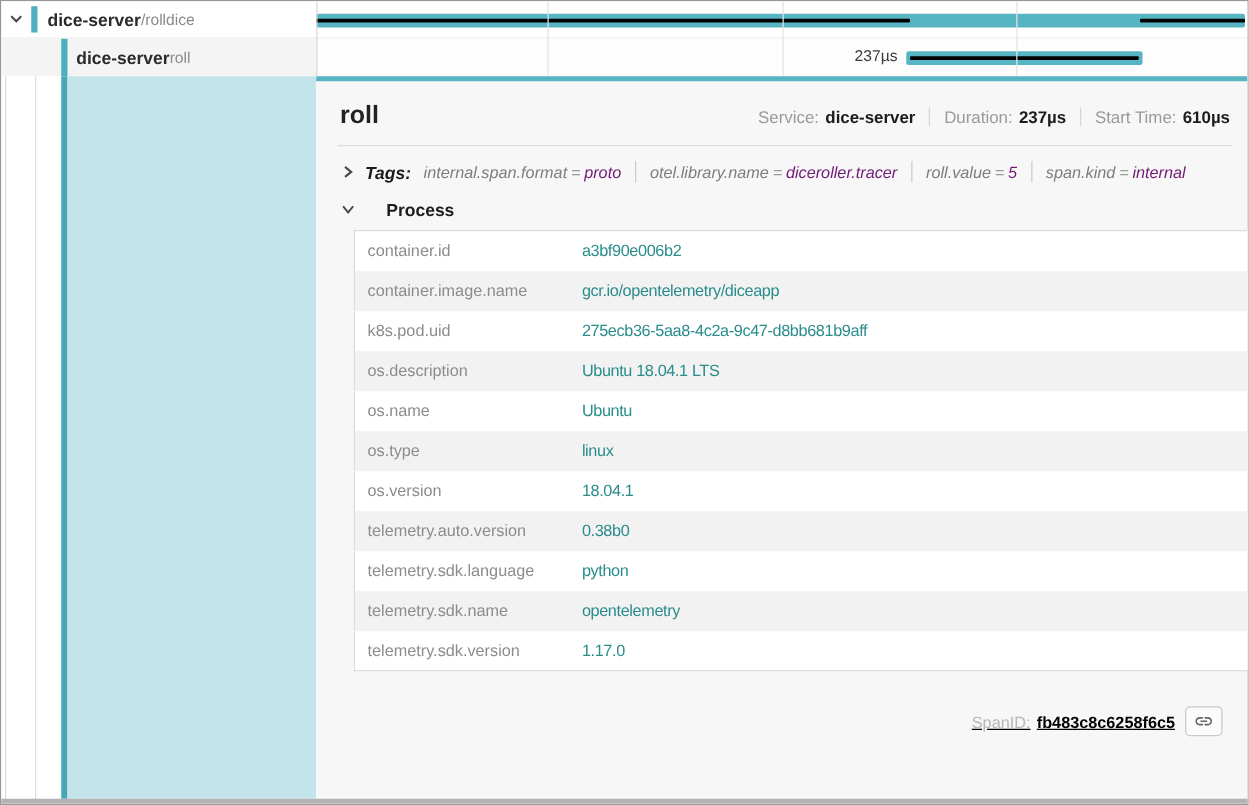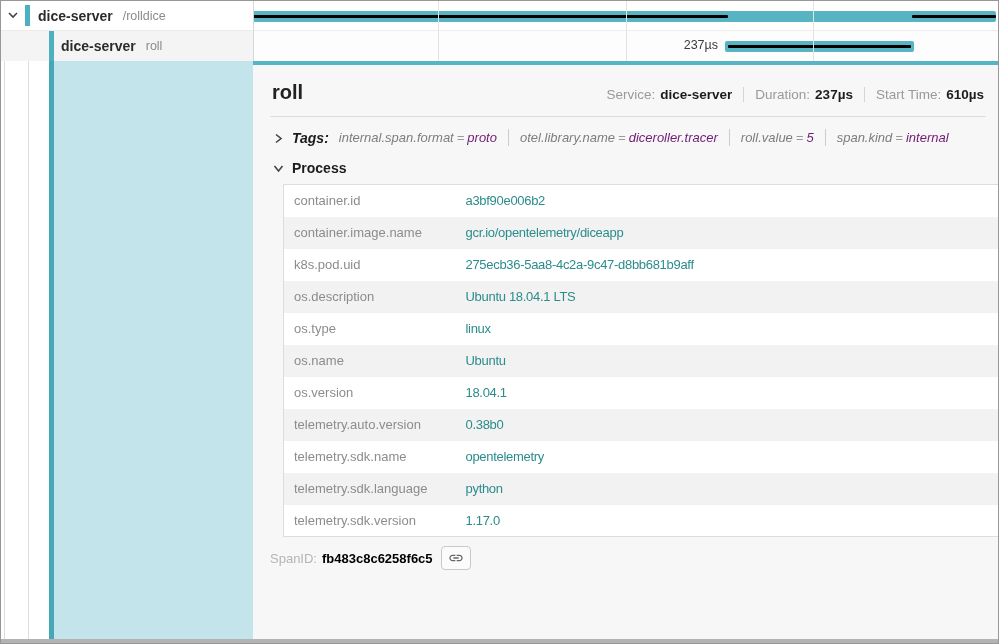--- a/index.html
+++ b/index.html
@@ -24,21 +24,21 @@
 
   .grid-overlay { position: absolute; top: 0; left: 0; height: 60px; width: 997px; pointer-events: none; }
   .vline { position: absolute; top: 0; bottom: 0; width: 1px; background: #e3e3e3; }
   .namecol-border { position: absolute; top: 0; height: 60px; left: 252px; width: 1px; background: #d8d8d8; }
 
   .chevron-btn { position: absolute; left: 4px; top: 7px; width: 16px; height: 16px; background: none; border: none; cursor: pointer; color: #444; }
   .svc-accent { position: absolute; left: 24px; top: 4px; bottom: 4px; width: 5px; background: #4db0bf; }
   .row1-label { margin-left: 37px; font-size: 14px; font-weight: bold; color: #2b2b2b; white-space: nowrap; }
   .row2-accent { position: absolute; left: 48px; top: 0; bottom: 0; width: 5px; background: #4db0bf; }
   .row2-label { margin-left: 60px; font-size: 14px; font-weight: bold; color: #2b2b2b; white-space: nowrap; }
-  .op-label { font-size: 12.5px; font-weight: normal; color: #8b8b8b; margin-left: 10px; }
+  .op-label { font-size: 12.5px; font-weight: normal; color: #8b8b8b; margin-left: 0; }
 
   .bar { position: absolute; height: 11px; background: #57b5c3; border-radius: 2px; }
   #bar-parent { left: 252px; width: 743px; top: 10px; }
   #bar-child  { left: 724px; width: 189px; top: 10px; }
   .bar-black { position: absolute; height: 3px; background: #000; top: 14px; border-radius: 1px; }
   #pb1 { left: 252px; width: 475px; }
   #pb2 { left: 911px; width: 84px; }
   #cb1 { left: 727px; width: 183px; top: 14px; }
   .duration-label { position: absolute; right: 280px; top: 7px; font-size: 12.5px; color: #3c3c3c; }
 
@@ -61,29 +61,29 @@
 
   .tags-row { display: flex; align-items: center; margin-top: 12px; padding-left: 2px; font-style: italic; }
   .sec-chevron { width: 14px; height: 14px; margin-right: 6px; flex: none; color: #444; }
   .sec-label { font-size: 14px; font-weight: bold; color: #1c1c1c; margin-right: 10px; }
   .tag-item { font-size: 13px; white-space: nowrap; }
   .tag-key { color: #7d7d7d; }
   .tag-eq { color: #9a9a9a; padding: 0 3px; }
   .tag-val { color: #701a75; }
   .tag-sep { width: 1px; height: 17px; background: #ccc; margin: 0 11px; flex: none; }
 
-  .process-row { display: flex; align-items: center; margin-top: 14px; padding-left: 2px; }
+  .process-row { display: flex; align-items: center; margin-top: 14px; padding-left: 2px; gap: 17px; }
 
   .kv-table { border-collapse: collapse; background: #fff; border: 1px solid #ddd; margin: 8px 7px 0 13px; width: 718px; table-layout: fixed; }
   .kv-table tr:nth-child(even) { background: #f2f2f2; }
   .kv-table td { font-size: 13px; padding: 8px 10px; height: 32px; vertical-align: middle; }
   .kv-key { color: #8c8c8c; width: 172px; }
   .kv-val { font-family: Liberation Sans, sans-serif; color: #2b8c8c; letter-spacing: -0.3px; }
 
-  .panel-footer { display: flex; justify-content: flex-start; align-items: center; margin-top: 9px; padding-right: 8px; font-size: 13px; }
+  .panel-footer { display: flex; justify-content: flex-end; align-items: center; margin-top: 28px; padding-right: 8px; font-size: 13px; text-decoration: underline; }
   .spanid-label { color: #b5b5b5; margin-right: 5px; }
   .spanid-value { color: #000000; font-weight: bold; margin-right: 8px; }
   .link-btn { width: 30px; height: 24px; border: 1px solid #c9c9c9; border-radius: 4px; background: #fbfbfb; display: flex; align-items: center; justify-content: center; cursor: pointer; color: #666; }
 
   .bottom-strip { position: absolute; left: 0; bottom: 0; width: 997px; height: 4px; background: #b3b3b3; }
 </style>
 </head>
 <body>
 
 <div class="page">
@@ -185,42 +185,42 @@
               </tr>
               <tr>
                 <td class="kv-key">k8s.pod.uid</td>
                 <td class="kv-val">275ecb36-5aa8-4c2a-9c47-d8bb681b9aff</td>
               </tr>
               <tr>
                 <td class="kv-key">os.description</td>
                 <td class="kv-val">Ubuntu 18.04.1 LTS</td>
               </tr>
               <tr>
+                <td class="kv-key">os.name</td>
+                <td class="kv-val">Ubuntu</td>
+              </tr>
+              <tr>
                 <td class="kv-key">os.type</td>
                 <td class="kv-val">linux</td>
               </tr>
               <tr>
-                <td class="kv-key">os.name</td>
-                <td class="kv-val">Ubuntu</td>
-              </tr>
-              <tr>
                 <td class="kv-key">os.version</td>
                 <td class="kv-val">18.04.1</td>
               </tr>
               <tr>
                 <td class="kv-key">telemetry.auto.version</td>
                 <td class="kv-val">0.38b0</td>
               </tr>
               <tr>
+                <td class="kv-key">telemetry.sdk.language</td>
+                <td class="kv-val">python</td>
+              </tr>
+              <tr>
                 <td class="kv-key">telemetry.sdk.name</td>
                 <td class="kv-val">opentelemetry</td>
-              </tr>
-              <tr>
-                <td class="kv-key">telemetry.sdk.language</td>
-                <td class="kv-val">python</td>
               </tr>
               <tr>
                 <td class="kv-key">telemetry.sdk.version</td>
                 <td class="kv-val">1.17.0</td>
               </tr>
             </tbody>
         </table>
 
         <div class="panel-footer">
           <span class="spanid-label">SpanID:</span>

